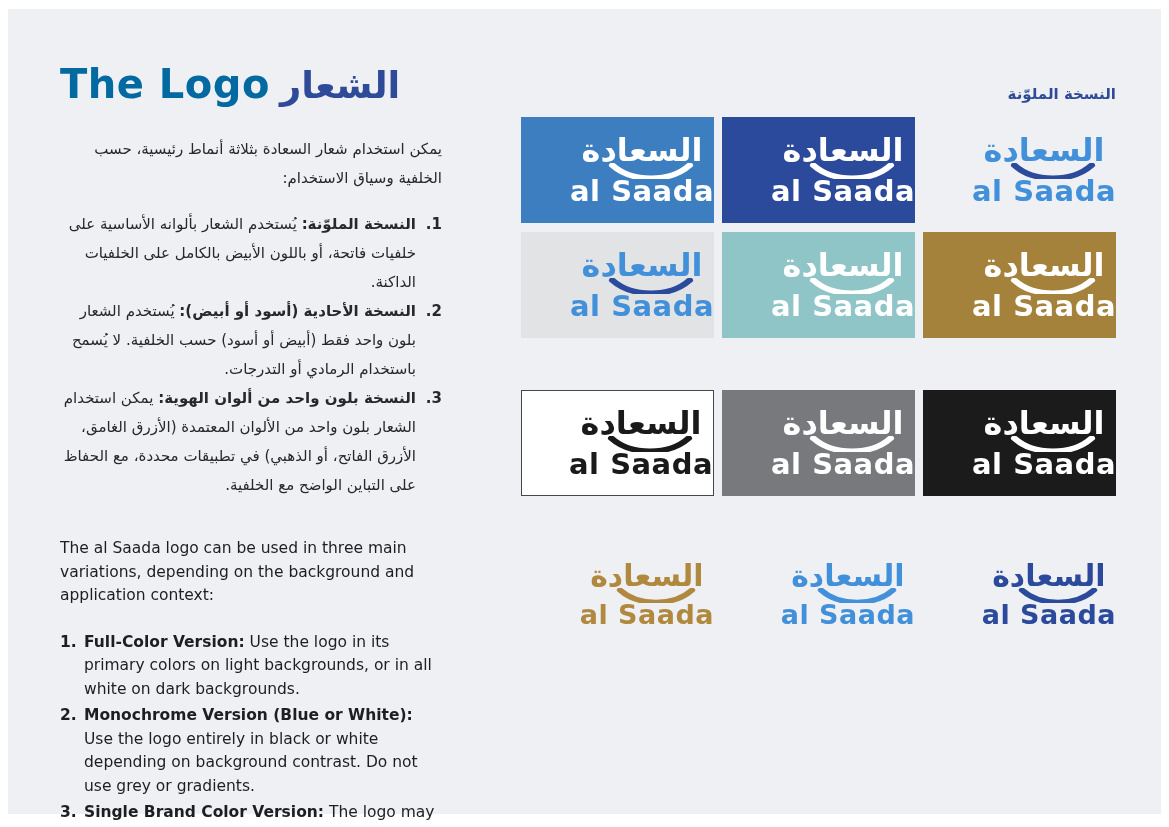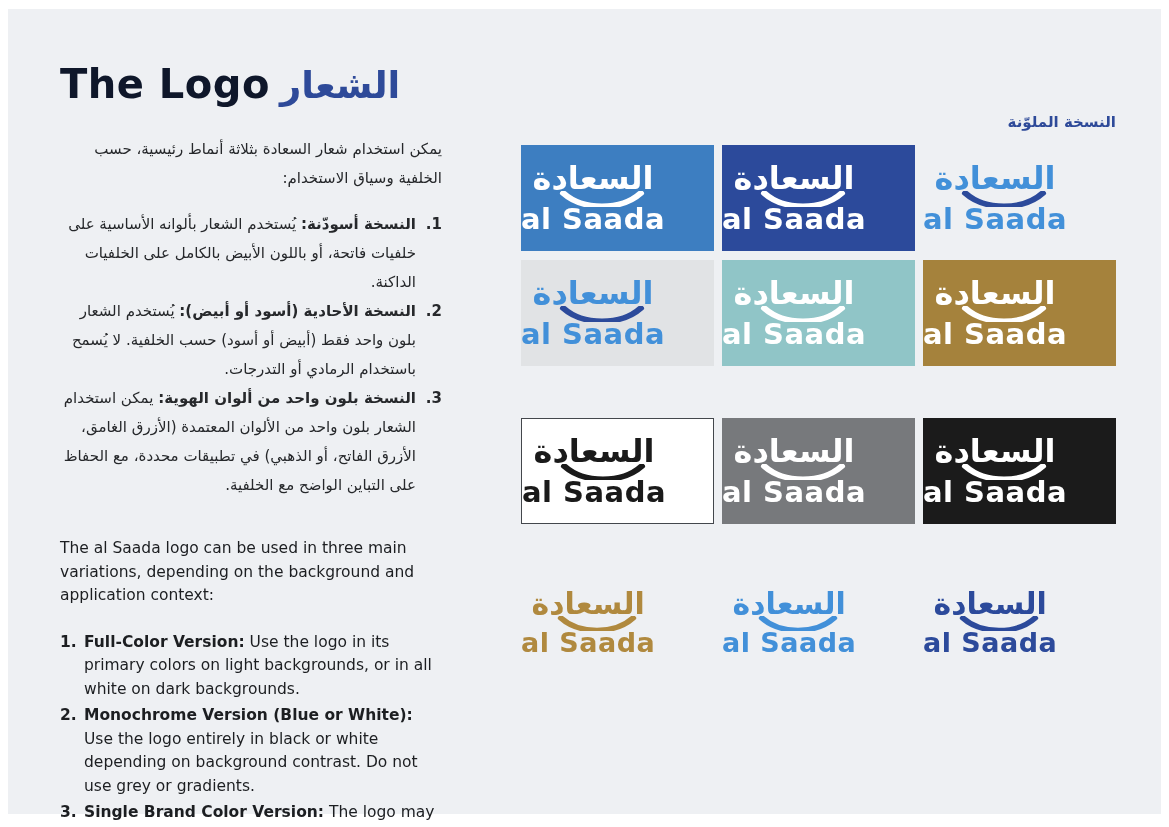--- a/index.html
+++ b/index.html
@@ -4,46 +4,46 @@
 <style>
   * { margin:0; padding:0; box-sizing:border-box; }
   html,body { width:1169px; height:827px; }
   body { font-family:"DejaVu Sans", sans-serif; background:#ffffff; overflow:hidden; }
   .frame { width:1169px; height:827px; background:#ffffff; padding:9px 8px 13px 8px; }
   .canvas { position:relative; width:100%; height:100%; background:#eef0f3; }
 
   
   .left-col { position:absolute; left:40px; top:48px; width:394px; color:#26282b; }
   .page-title { margin:4px 0 0 12px; white-space:nowrap; }
-  .page-title .t-en { font-size:40px; font-weight:700; color:#0f172a; letter-spacing:.5px; }
+  .page-title .t-en { font-size:40px; font-weight:700; color:#0369a1; letter-spacing:.5px; }
   .page-title .t-ar { font-size:37px; font-weight:700; color:#2e4a99; margin-left:10px; }
 
   .ar-block { direction:rtl; text-align:right; font-size:15px; line-height:29px; margin-top:28px; }
   .ar-block p { margin-left:2px; }
   .ar-list { margin-top:17px; }
   .li-row { display:flex; }
   .li-marker { width:26px; flex:0 0 26px; font-weight:700; }
   .li-content { flex:1; }
   .li-lead { font-weight:700; }
 
   .en-block { direction:ltr; text-align:left; font-size:15.5px; line-height:23.5px; margin:37px 0 0 12px; color:#1c1e21; }
   .en-list { margin-top:23px; }
   .en-list .li-row { margin-bottom:3px; }
   .en-list .li-marker { width:24px; flex:0 0 24px; }
 
   
-  .right-col { position:absolute; left:513px; top:104px; width:595px; }
+  .right-col { position:absolute; left:513px; top:76px; width:595px; }
   .section-label { direction:rtl; text-align:left; font-size:15px; font-weight:700; color:#2e4a99; line-height:18px; margin-bottom:14px; }
   
   .section-label { text-align:right; }
   .tile-grid { display:grid; grid-template-columns:repeat(3,193px); column-gap:8px; row-gap:9px; }
   .section + .section { margin-top:52px; }
   .section:nth-child(3) { margin-top:54px; }
 
-  .tile { height:106px; display:flex; align-items:center; justify-content:flex-start; }
+  .tile { height:106px; display:flex; align-items:center; justify-content:flex-end; }
   .section-single .tile { height:88px; }
 
   
   .logo { display:flex; flex-direction:column; align-items:center; line-height:1; }
   .logo-ar { font-size:32px; font-weight:700; direction:rtl; letter-spacing:0; }
   .logo-smile { width:88px; height:16px; margin:-3px 0 -4px 0; transform:translateX(9px); display:block; }
   .logo-en { font-size:29px; font-weight:700; margin-top:2px; letter-spacing:.5px; }
   .section-single .logo-ar { font-size:30px; }
   .section-single .logo-en { font-size:27px; }
   .section-single .logo-smile { width:82px; height:15px; }
@@ -55,21 +55,21 @@
   <div class="canvas">
 
     <div class="left-col">
       <h1 class="page-title"><span class="t-en">The Logo</span><span class="t-ar" dir="rtl" lang="ar">الشعار</span></h1>
 
       <div class="ar-block" lang="ar">
         <p>يمكن استخدام شعار السعادة بثلاثة أنماط رئيسية، حسب الخلفية وسياق الاستخدام:</p>
         <div class="ar-list" id="ar-list">
   <div class="li-row">
     <span class="li-marker">1.</span>
-    <span class="li-content"><span class="li-lead">النسخة أسودّنة:</span><span class="li-body"> يُستخدم الشعار بألوانه الأساسية على خلفيات فاتحة، أو باللون الأبيض بالكامل على الخلفيات الداكنة.</span></span>
+    <span class="li-content"><span class="li-lead">النسخة الملوّنة:</span><span class="li-body"> يُستخدم الشعار بألوانه الأساسية على خلفيات فاتحة، أو باللون الأبيض بالكامل على الخلفيات الداكنة.</span></span>
   </div>
 
   <div class="li-row">
     <span class="li-marker">2.</span>
     <span class="li-content"><span class="li-lead">النسخة الأحادية (أسود أو أبيض):</span><span class="li-body"> يُستخدم الشعار بلون واحد فقط (أبيض أو أسود) حسب الخلفية. لا يُسمح باستخدام الرمادي أو التدرجات.</span></span>
   </div>
 
   <div class="li-row">
     <span class="li-marker">3.</span>
     <span class="li-content"><span class="li-lead">النسخة بلون واحد من ألوان الهوية:</span><span class="li-body"> يمكن استخدام الشعار بلون واحد من الألوان المعتمدة (الأزرق الغامق، الأزرق الفاتح، أو الذهبي) في تطبيقات محددة، مع الحفاظ على التباين الواضح مع الخلفية.</span></span>

